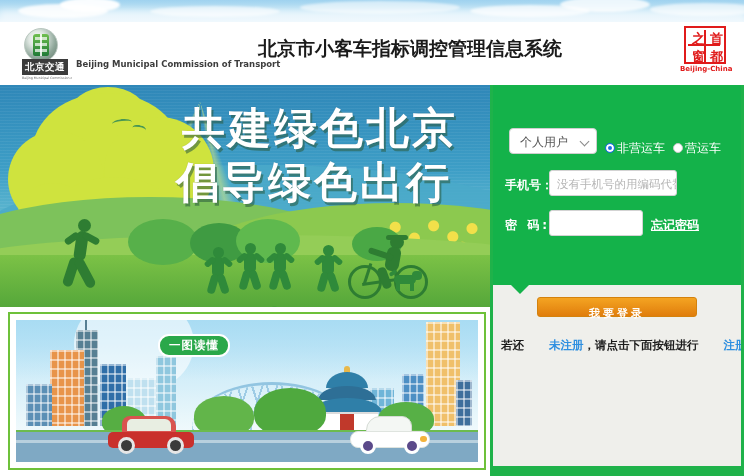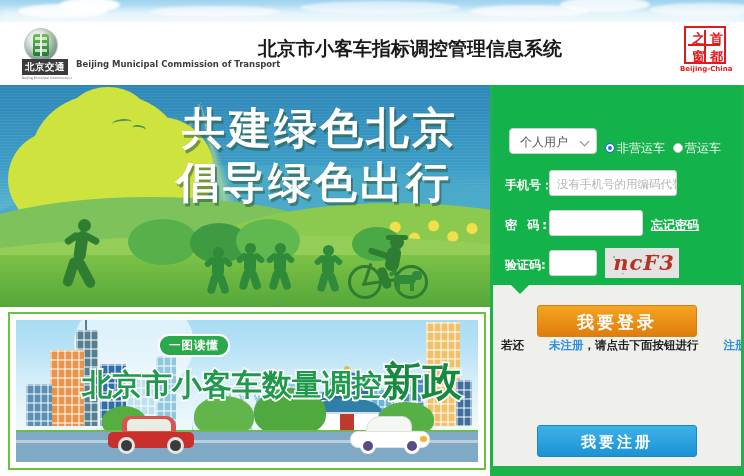--- a/index.html
+++ b/index.html
@@ -406,25 +406,25 @@
     overflow:hidden;
   }
   .captcha-text {
     position:absolute; left:6px; top:2px; width:66px; text-align:center;
     font-family:"DejaVu Serif","Liberation Serif",serif;
     font-size:21px; font-weight:bold; font-style:italic; color:#b5331f;
     letter-spacing:1px; line-height:26px;
   }
 
   .btn-login {
-    position:absolute; left:44px; top:212px; width:160px; height:32px;
+    position:absolute; left:44px; top:212px; width:160px; height:20px;
     background:linear-gradient(to bottom,#f4a422,#e07d0c);
     border:1px solid #d4820d; border-radius:3px;
-    color:#ffffff; font-size:17px; font-weight:bold; text-align:center; line-height:32px;
-    letter-spacing:3px; cursor:pointer;margin-top:8px;
+    color:#ffffff; font-size:11px; font-weight:bold; text-align:center; line-height:32px;
+    letter-spacing:3px; cursor:pointer;
   }
   .notice-line {
     position:absolute; left:8px; top:253px; width:232px; text-align:center;
     font-size:11.5px; font-weight:bold; color:#1a1a1a; white-space:nowrap;
   }
   .notice-line .blue { color:#2e8fe0;margin-left:25px; }
   .tip {
     position:absolute; left:12px; top:272px; width:226px;
     font-size:12px; font-weight:bold; color:#f08a1c; line-height:17px;
     text-align:left;
@@ -617,21 +617,20 @@
       </div>
       <div class="car-white">
         <div class="cab"></div>
           <div class="bdy"></div>
           <div class="lamp"></div>
         <div class="wh w1"></div>
           <div class="wh w2"></div>
       </div>
 
       <div class="p-tag">一图读懂</div>
-      <div class="p-title"><span>北京市小客车数量调控</span><span class="em">新政</span></div>
     </div>
   </div>
 
   <div class="login-panel">
     <div class="login-green">
 
       <div class="row r-usertype">
         <div class="usertype-select">
           <span>个人用户</span>
           <span class="chev"></span>
@@ -645,34 +644,26 @@
         <span class="lbl">手机号：</span>
         <div class="input-phone">没有手机号的用编码代替</div>
       </div>
 
       <div class="row r-pass">
         <span class="lbl">密 码:</span>
         <div class="input-pass"></div>
         <span class="forgot">忘记密码</span>
       </div>
 
-      <div class="row r-captcha">
-        <span class="lbl">验证码:</span>
-        <div class="input-captcha"></div>
-        <div class="captcha-img">
-          <div class="captcha-text">ncF3</div>
-        </div>
-      </div>
     </div>
 
     <div class="login-notch"></div>
 
     <div class="btn-login">我要登录</div>
 
     <div class="notice-line"><span>若还</span><span class="blue">未注册</span><span>，请点击下面按钮进行</span><span class="blue">注册</span><span>。</span></div>
 
 
-    <div class="btn-register">我要注册</div>
 
     <div class="panel-footer"></div>
   </div>
 
 </div>
 
 </body></html>

